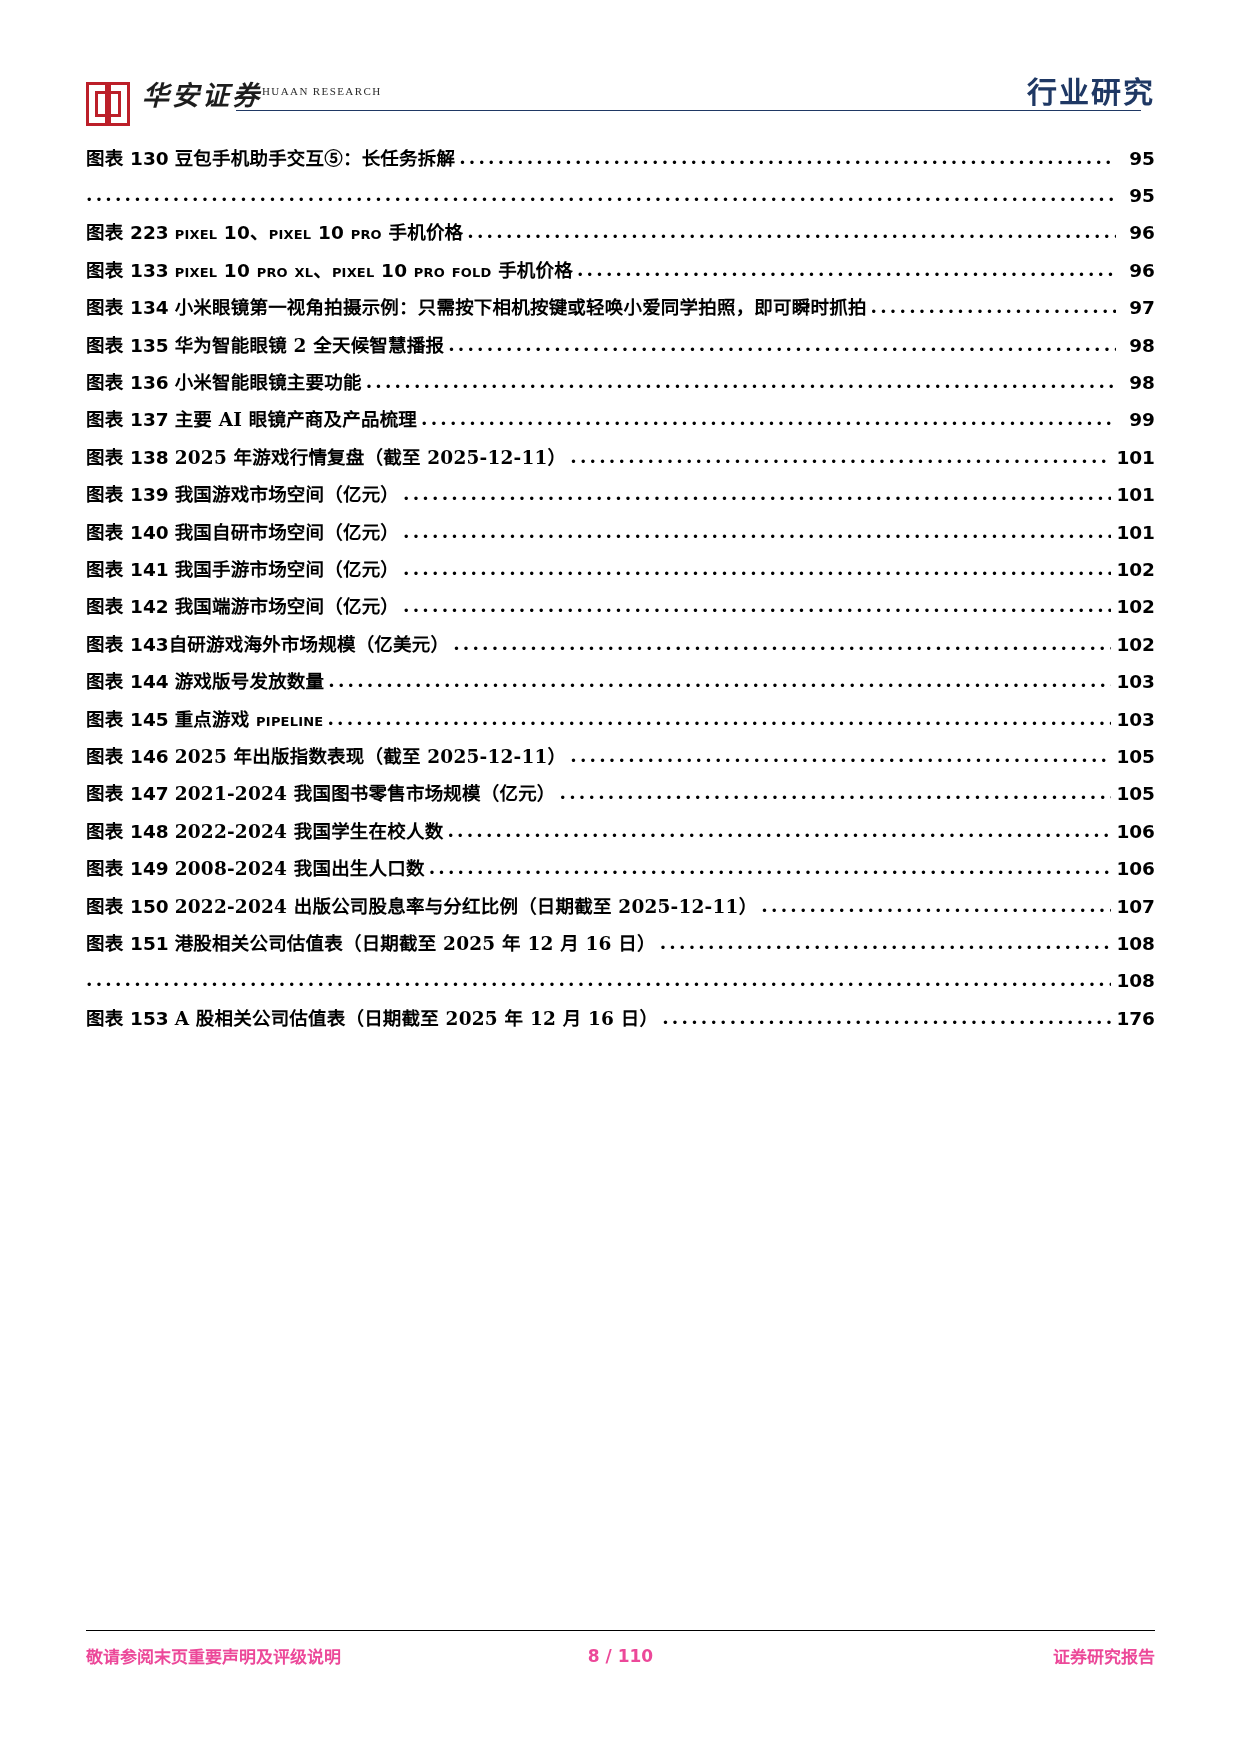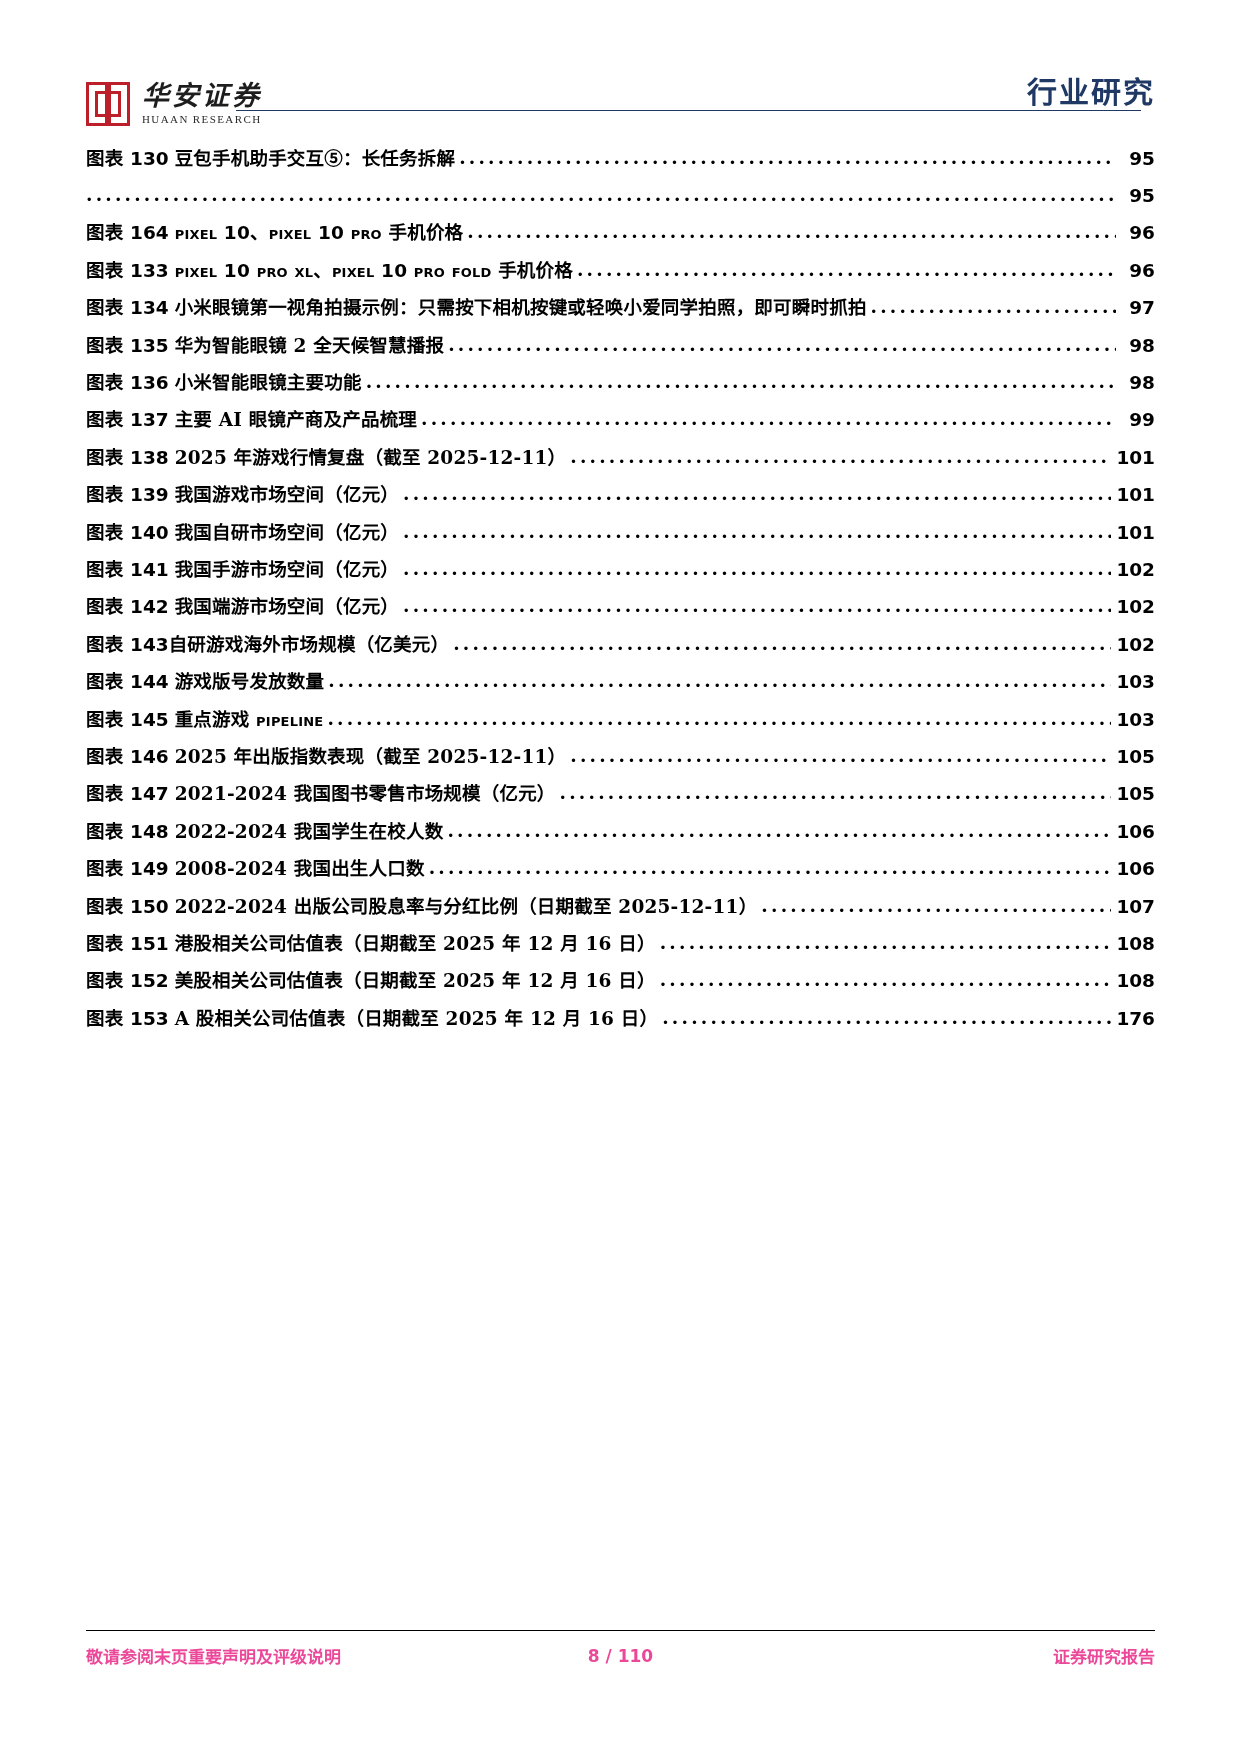--- a/index.html
+++ b/index.html
@@ -58,21 +58,21 @@
     position: absolute;
     left: 16px;
     top: 0px;
     width: 6px;
     height: 38px;
     background: #bc1f29;
   }
   .logo-text {
     margin-left: 12px;
     display: flex;
-    flex-direction: column;
+    flex-direction: row;
     justify-content: flex-start;
   }
   .logo-cn {
     font-family: "DejaVu Serif", "Liberation Serif", serif;
     font-size: 27px;
     font-weight: 700;
     font-style: italic;
     letter-spacing: 3px;
     color: #1d1d1d;
     line-height: 1.05;
@@ -228,21 +228,21 @@
       <div class="toc-row">
         <span class="toc-label"><span>图表 </span><span class="num">130</span><span style="margin-left: 6px;">豆包手机助手交互⑤：长任务拆解</span></span>
         <span class="toc-dots"></span>
         <span class="toc-page">95</span>
       </div>
       <div class="toc-row">
         <span class="toc-dots"></span>
         <span class="toc-page">95</span>
       </div>
       <div class="toc-row">
-        <span class="toc-label"><span>图表 </span><span class="num">164</span><span class="sc" style="margin-left: 6px;">PIXEL 10、PIXEL 10 PRO 手机价格</span></span>
+        <span class="toc-label"><span>图表 </span><span class="num">223</span><span class="sc" style="margin-left: 6px;">PIXEL 10、PIXEL 10 PRO 手机价格</span></span>
         <span class="toc-dots"></span>
         <span class="toc-page">96</span>
       </div>
       <div class="toc-row">
         <span class="toc-label"><span>图表 </span><span class="num">133</span><span class="sc" style="margin-left: 6px;">PIXEL 10 PRO XL、PIXEL 10 PRO FOLD 手机价格</span></span>
         <span class="toc-dots"></span>
         <span class="toc-page">96</span>
       </div>
       <div class="toc-row">
         <span class="toc-label"><span>图表 </span><span class="num">134</span><span style="margin-left: 6px;">小米眼镜第一视角拍摄示例：只需按下相机按键或轻唤小爱同学拍照，即可瞬时抓拍</span></span>
@@ -328,21 +328,20 @@
         <span class="toc-label"><span>图表 </span><span class="num">150</span><span style="margin-left: 6px;">2022-2024 出版公司股息率与分红比例（日期截至 2025-12-11）</span></span>
         <span class="toc-dots"></span>
         <span class="toc-page">107</span>
       </div>
       <div class="toc-row">
         <span class="toc-label"><span>图表 </span><span class="num">151</span><span style="margin-left: 6px;">港股相关公司估值表（日期截至 2025 年 12 月 16 日）</span></span>
         <span class="toc-dots"></span>
         <span class="toc-page">108</span>
       </div>
       <div class="toc-row">
-        <span class="toc-label"><span>图表 </span><span class="num">152</span><span style="margin-left: 6px;">美股相关公司估值表（日期截至 2025 年 12 月 16 日）</span></span>
         <span class="toc-dots"></span>
         <span class="toc-page">108</span>
       </div>
       <div class="toc-row">
         <span class="toc-label"><span>图表 </span><span class="num">153</span><span style="margin-left: 6px;">A 股相关公司估值表（日期截至 2025 年 12 月 16 日）</span></span>
         <span class="toc-dots"></span>
         <span class="toc-page">176</span>
       </div>
     </div>
 

